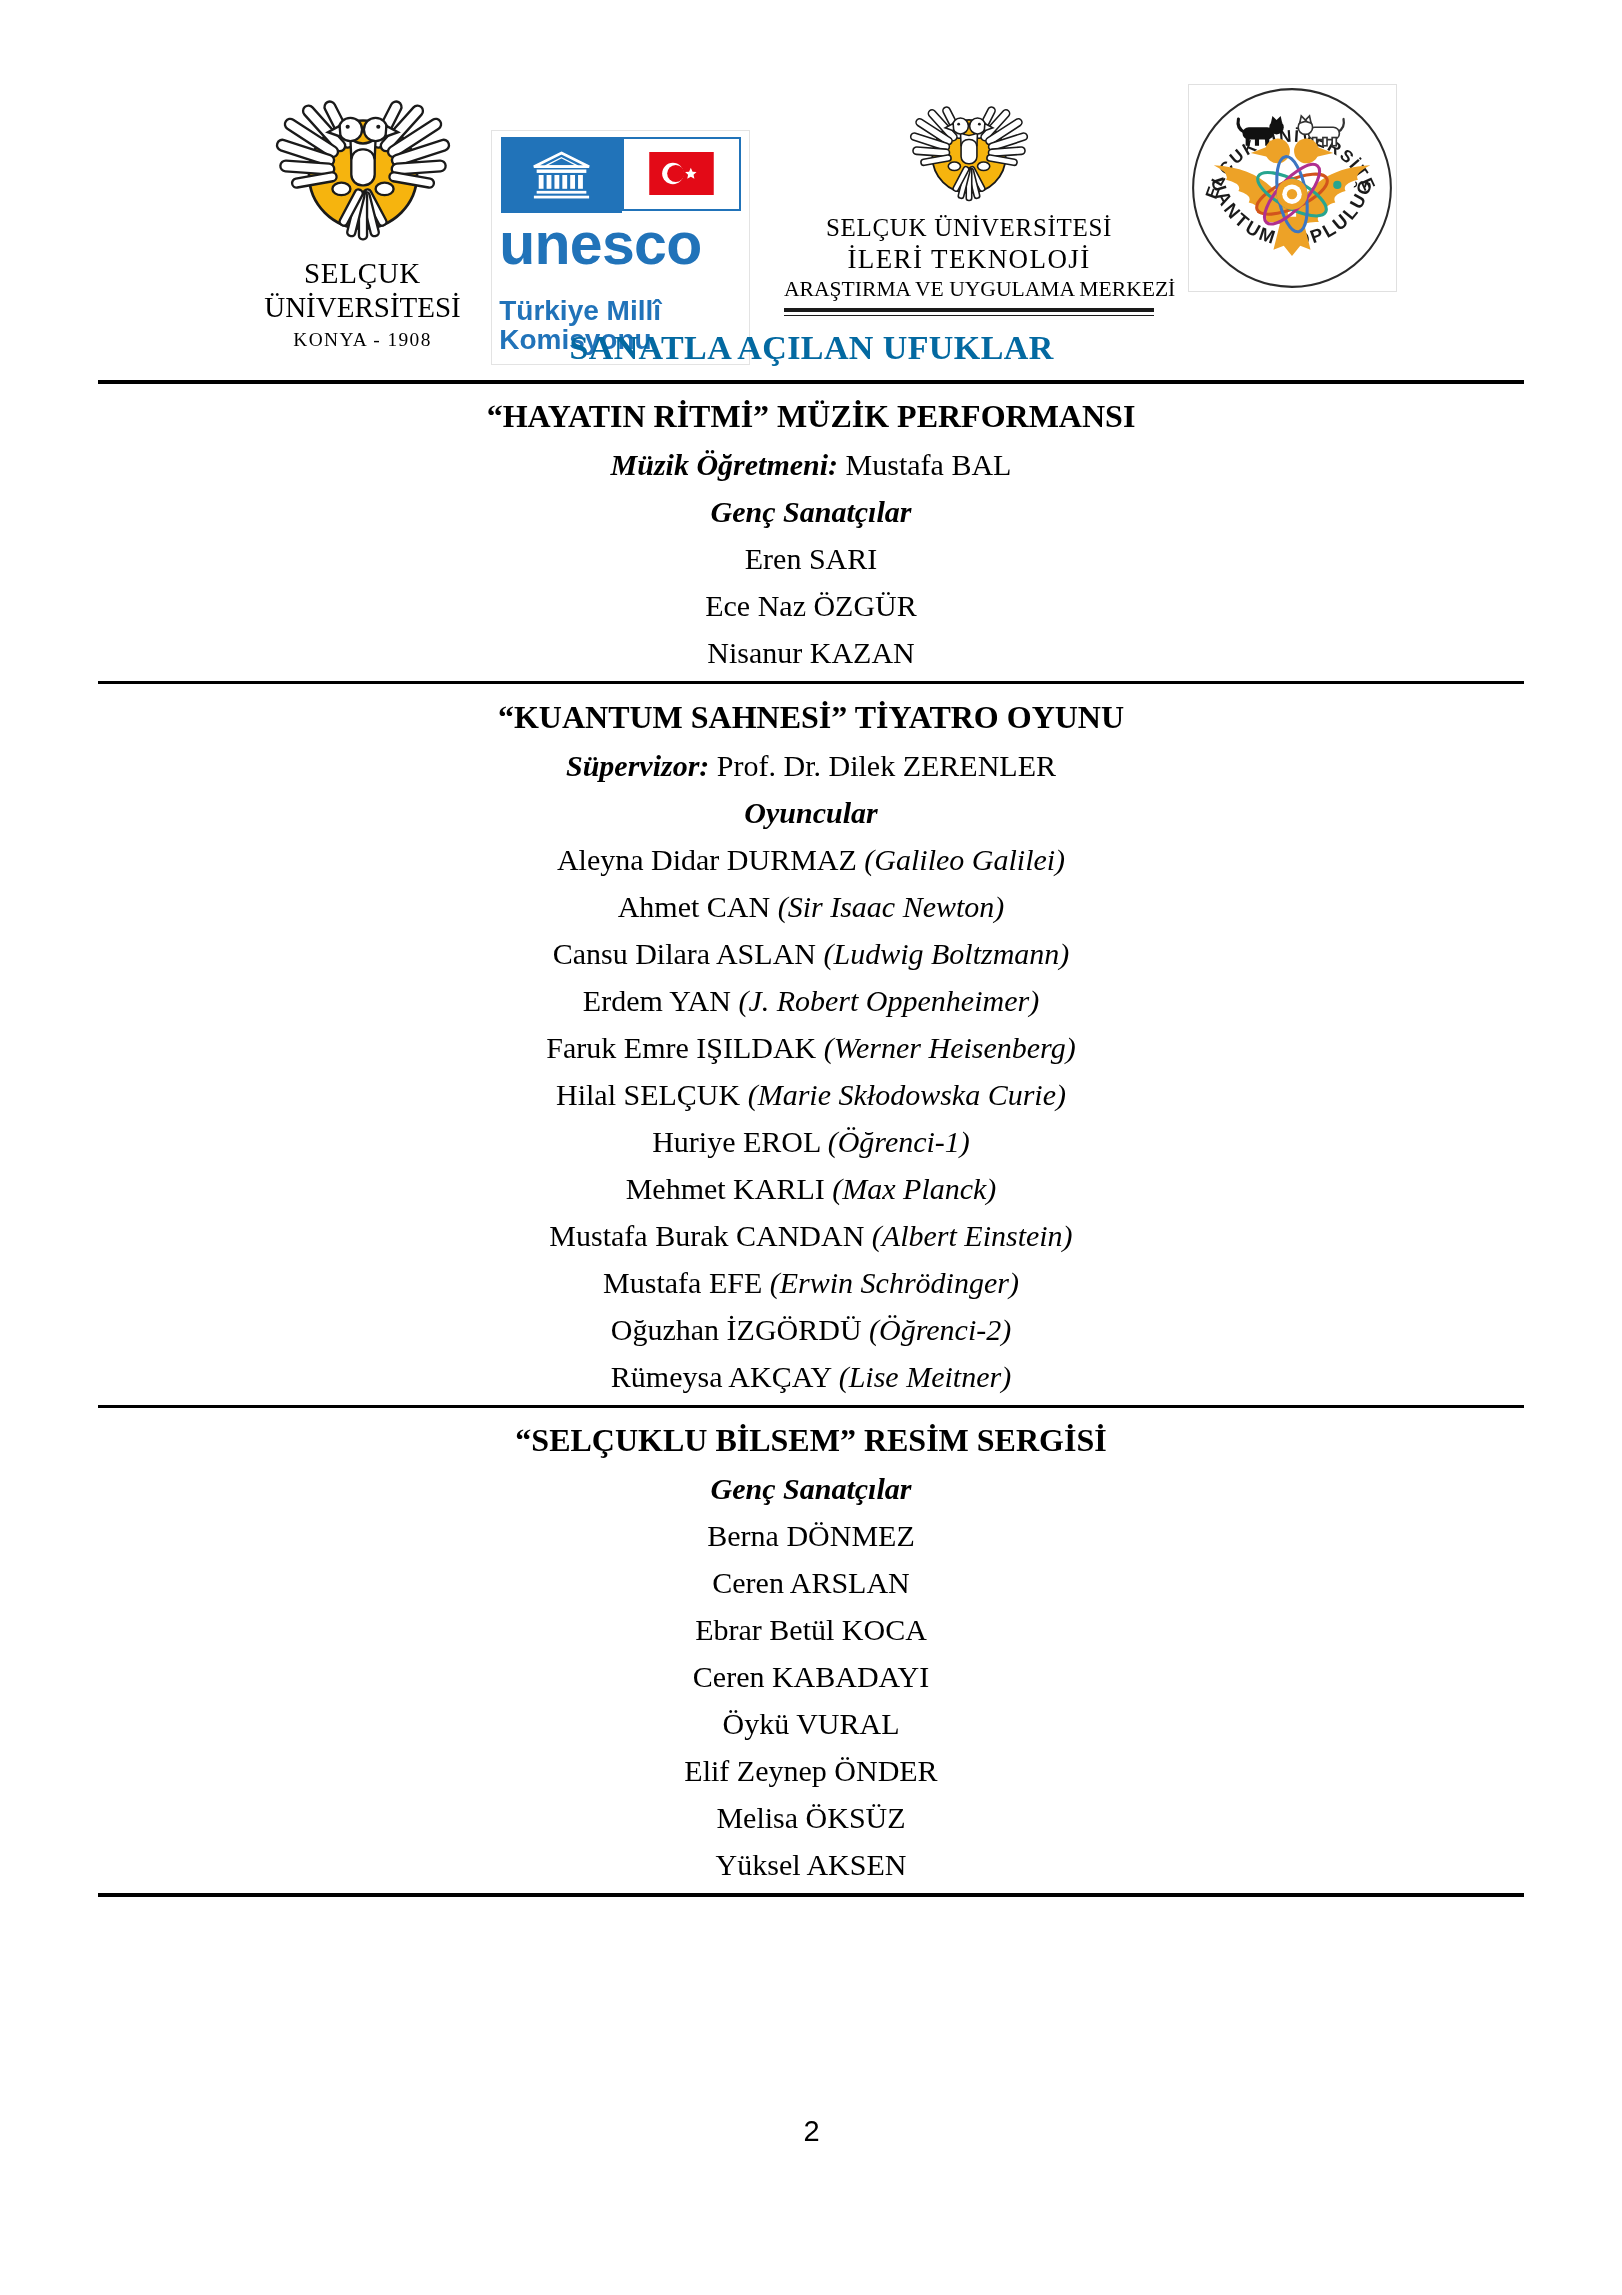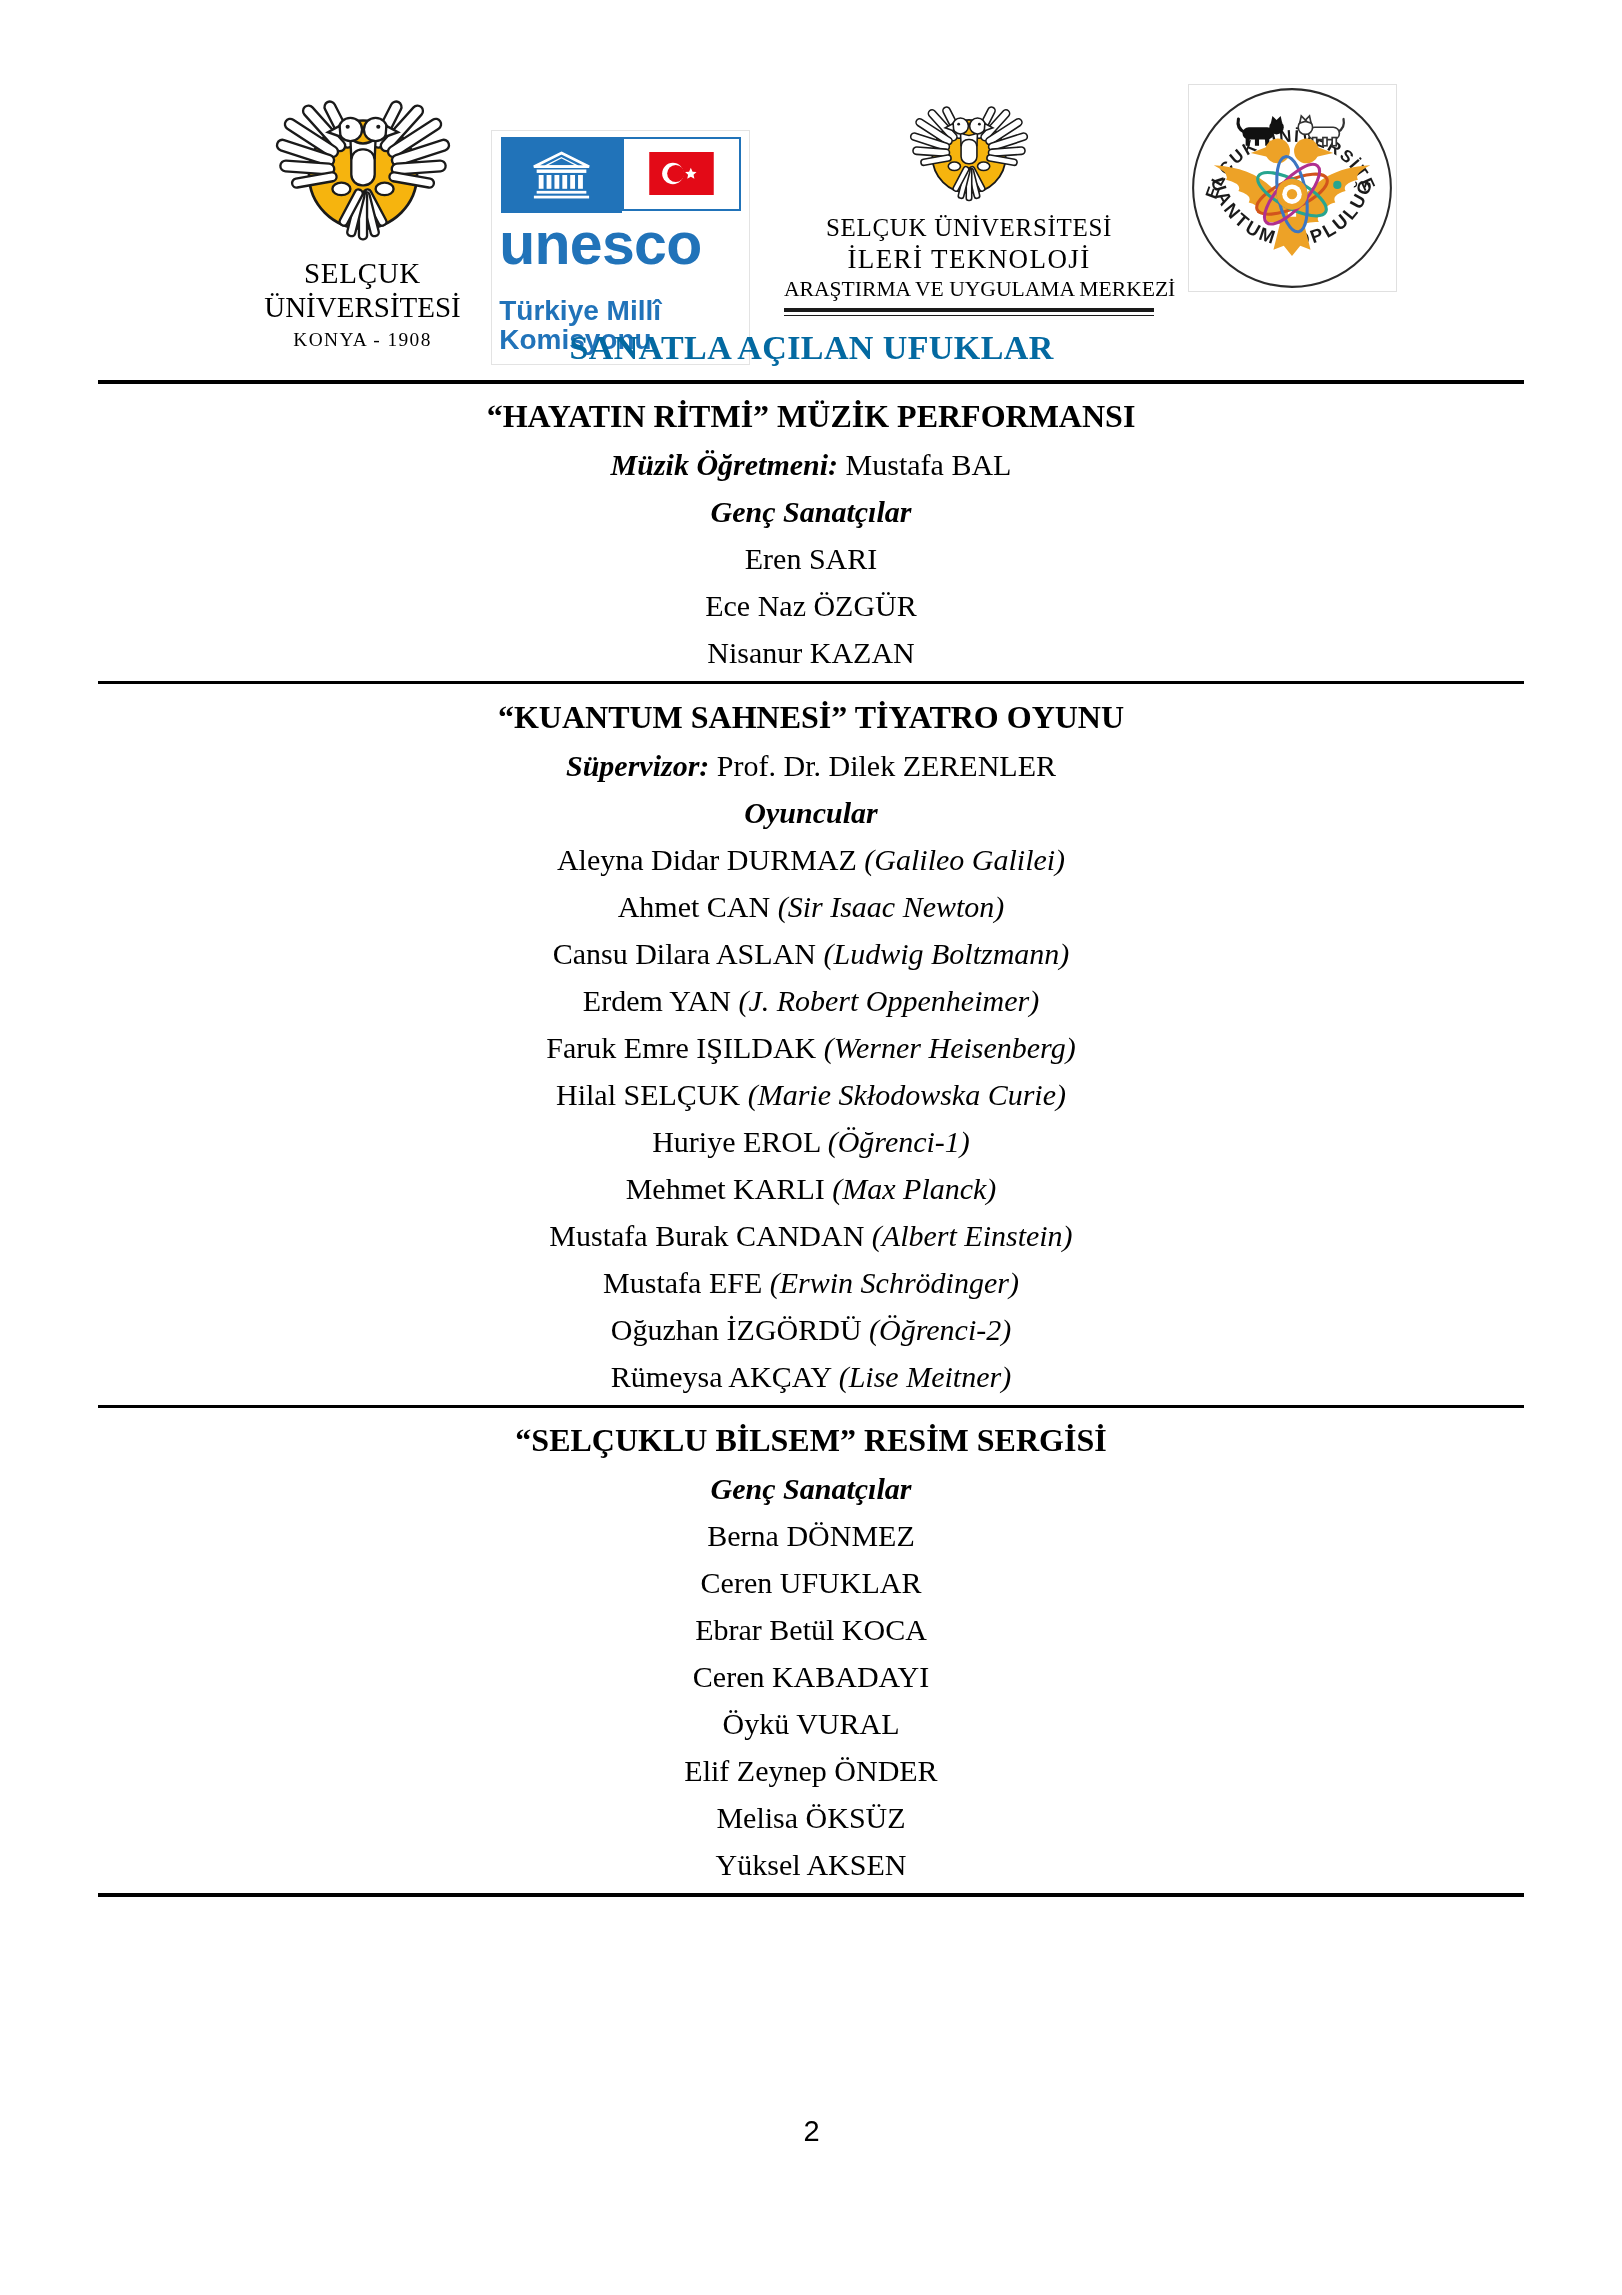--- a/index.html
+++ b/index.html
@@ -246,21 +246,21 @@
         <div class="line"><span class="st-r">Mustafa Burak CANDAN </span><span class="st-i">(Albert Einstein)</span></div>
         <div class="line"><span class="st-r">Mustafa EFE </span><span class="st-i">(Erwin Schrödinger)</span></div>
         <div class="line"><span class="st-r">Oğuzhan İZGÖRDÜ </span><span class="st-i">(Öğrenci-2)</span></div>
         <div class="line"><span class="st-r">Rümeysa AKÇAY </span><span class="st-i">(Lise Meitner)</span></div>
       </section>
       <div class="rule"></div>
       <section>
         <div class="sec-heading">“SELÇUKLU BİLSEM” RESİM SERGİSİ</div>
         <div class="line"><span class="st-bi">Genç Sanatçılar</span></div>
         <div class="line"><span class="st-r">Berna DÖNMEZ</span></div>
-        <div class="line"><span class="st-r">Ceren UFUKLAR</span></div>
+        <div class="line"><span class="st-r">Ceren ARSLAN</span></div>
         <div class="line"><span class="st-r">Ebrar Betül KOCA</span></div>
         <div class="line"><span class="st-r">Ceren KABADAYI</span></div>
         <div class="line"><span class="st-r">Öykü VURAL</span></div>
         <div class="line"><span class="st-r">Elif Zeynep ÖNDER</span></div>
         <div class="line"><span class="st-r">Melisa ÖKSÜZ</span></div>
         <div class="line"><span class="st-r">Yüksel AKSEN</span></div>
       </section>
       <div class="rule"></div>
     </div>
 

